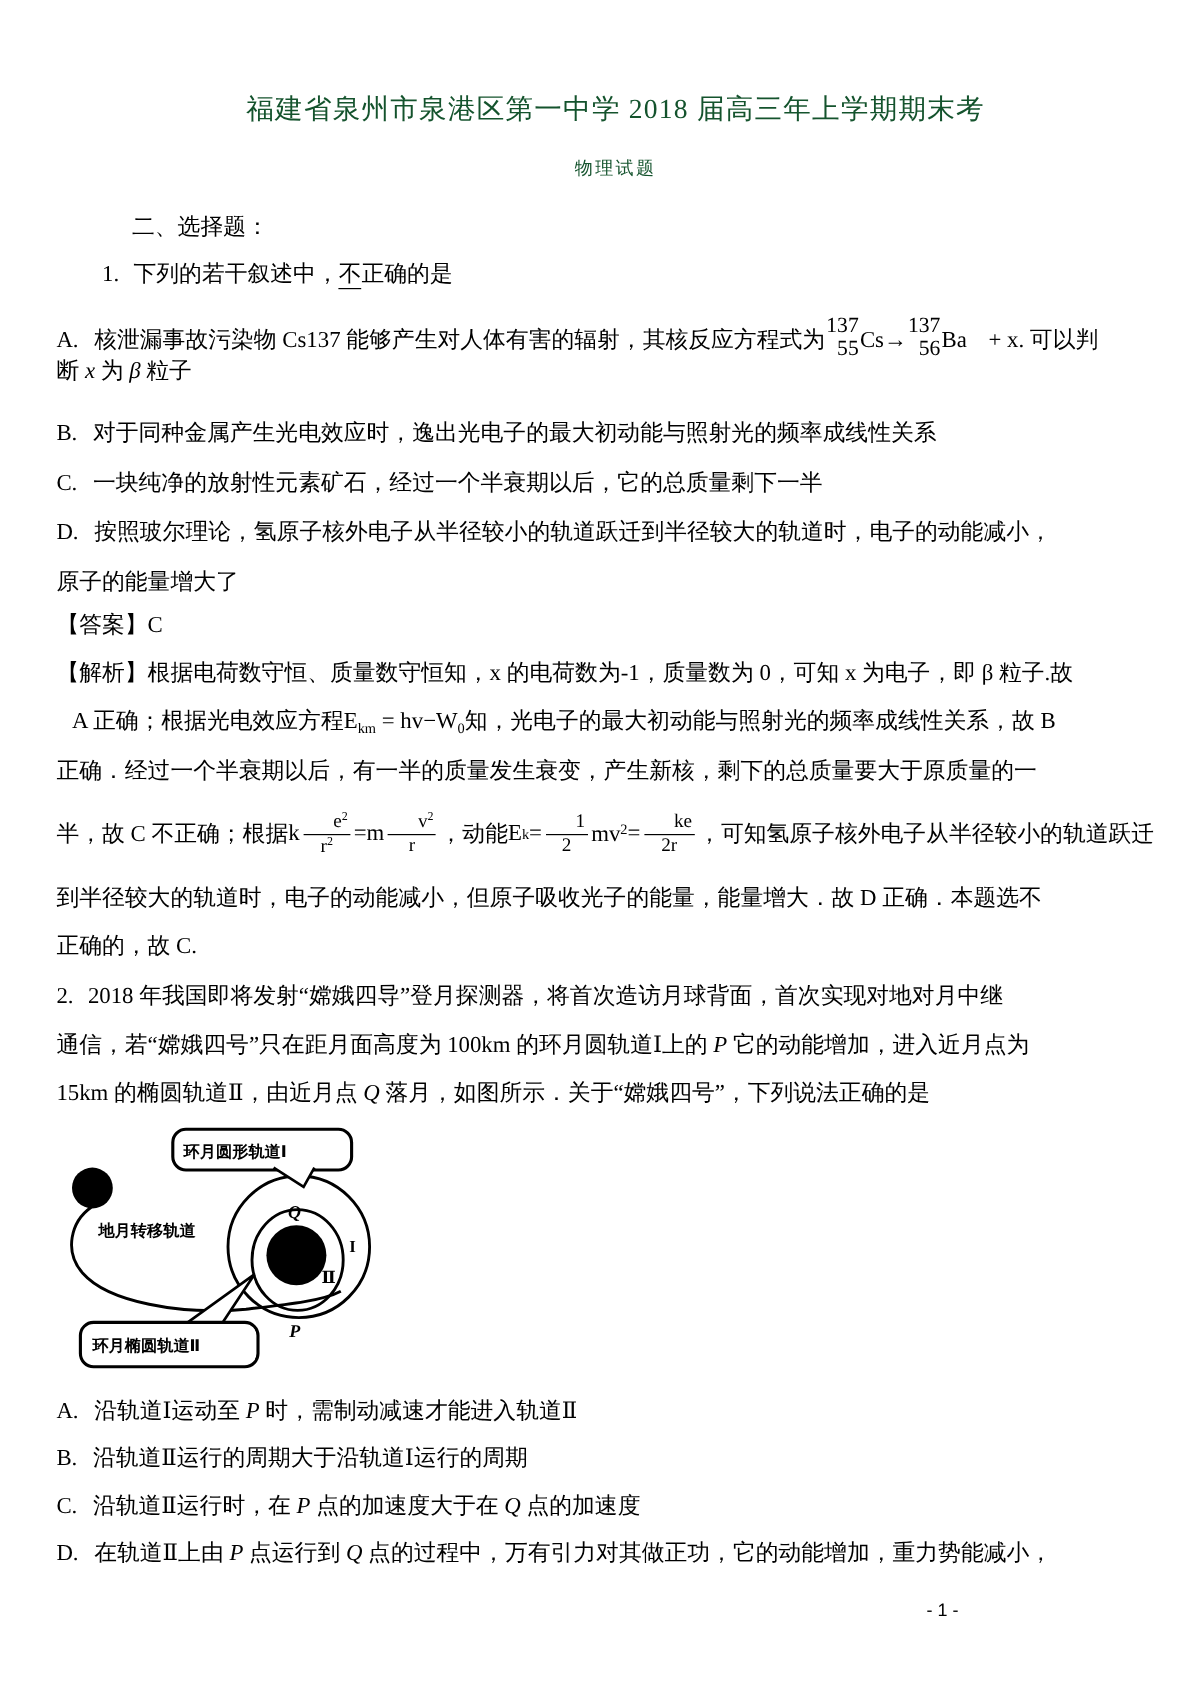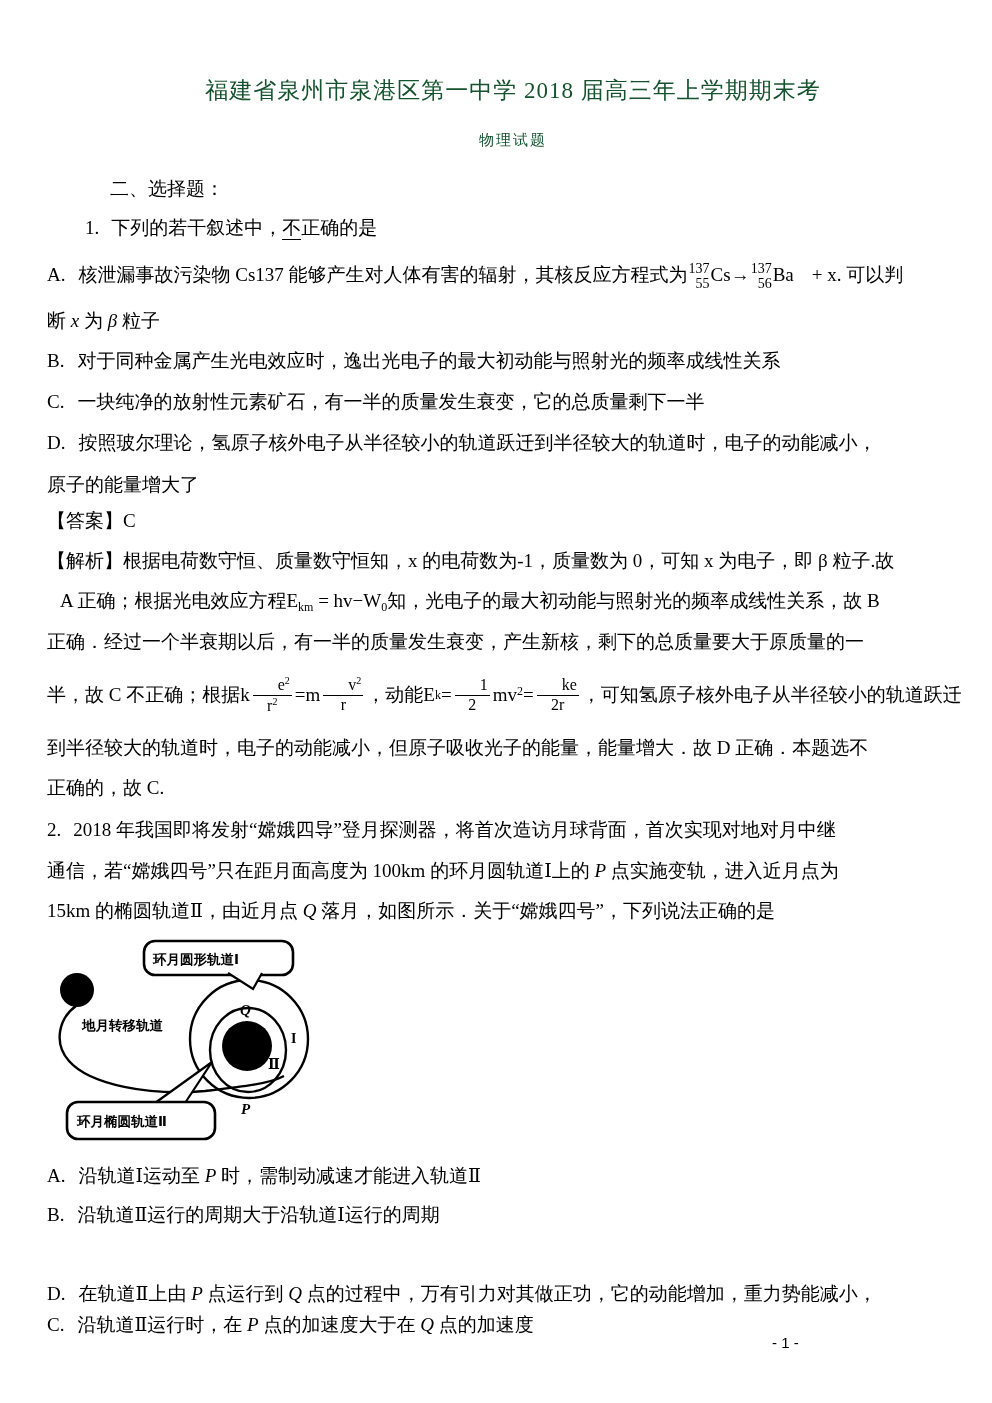--- a/index.html
+++ b/index.html
@@ -12,21 +12,21 @@
   .red{color:#14532d;padding-left:17px;}
   .t1{font-size:23px;letter-spacing:1px;}
   .t2{font-size:15px;letter-spacing:2px;}
   .lbl{display:inline-block;margin-right:13px;}
   .num-lbl{display:inline-block;margin-right:12px;}
   .ul{border-bottom:1.5px solid #000;padding-bottom:1px;}
   i{font-style:italic;}
   .sb{font-size:12px;vertical-align:-4px;}
   .sp{font-size:12px;vertical-align:6px;}
   
-  .nuc{display:inline-block;text-align:right;font-size:14px;line-height:1.05;vertical-align:-7px;margin:0 1px;}
+  .nuc{display:inline-block;text-align:right;font-size:18px;line-height:1.05;vertical-align:-7px;margin:0 1px;}
   .nuc span{display:block;}
   
   .frac{display:inline-block;text-align:center;font-size:16px;line-height:1.15;margin:0 3px;vertical-align:middle;}
   .frac .num{display:block;padding:0 2px;margin-left:23px;}
   .frac .den{display:block;border-top:1px solid #000;padding:0 2px;}
   .frac sup{font-size:10px;}
   .fline{display:flex;align-items:center;}
   .fline > span{flex:0 0 auto;}
   .pagenum{font-size:15px;font-family:"Liberation Sans","DejaVu Sans",sans-serif;}
   svg text{font-family:"Liberation Sans","DejaVu Sans",sans-serif;}
@@ -45,30 +45,30 @@
   <div class="abs" style="left:78px;top:176px;margin-left:32px;">二、选择题：</div>
 
   <div class="abs" style="left:85px;top:215px;">
     <span class="num-lbl">1.</span><span>下列的若干叙述中，</span><span class="ul">不</span><span>正确的是</span>
   </div>
 
   <div class="abs" style="left:47px;top:262px;">
     <span class="lbl">A.</span><span>核泄漏事故污染物 Cs137 能够产生对人体有害的辐射，其核反应方程式为</span><span class="nuc"><span>137</span><span>55</span></span><span>Cs</span><span>→</span><span class="nuc"><span>137</span><span>56</span></span><span>Ba</span><span style="margin-left:18px;">+ x. 可以判</span>
   </div>
 
-  <div class="abs" style="left:47px;top:308px;">
+  <div class="abs" style="left:47px;top:296px;">
     <span>断 </span><i>x</i><span> 为 </span><i>β</i><span> 粒子</span>
   </div>
 
   <div class="abs" style="left:47px;top:348px;">
     <span class="lbl">B.</span><span>对于同种金属产生光电效应时，逸出光电子的最大初动能与照射光的频率成线性关系</span>
   </div>
 
   <div class="abs" style="left:47px;top:389px;">
-    <span class="lbl">C.</span><span>一块纯净的放射性元素矿石，有一半的质量发生衰变，它的总质量剩下一半</span>
+    <span class="lbl">C.</span><span>一块纯净的放射性元素矿石，经过一个半衰期以后，它的总质量剩下一半</span>
   </div>
 
   <div class="abs" style="left:47px;top:430px;">
     <span class="lbl">D.</span><span>按照玻尔理论，氢原子核外电子从半径较小的轨道跃迁到半径较大的轨道时，电子的动能减小，</span>
   </div>
 
   <div class="abs" style="left:47px;top:472px;">原子的能量增大了</div>
 
   <div class="abs" style="left:47px;top:508px;">【答案】C</div>
 
@@ -110,21 +110,21 @@
       <span>，可知氢原子核外电子从半径较小的轨道跃迁</span>
   </div>
 
   <div class="abs" style="left:47px;top:735px;">到半径较大的轨道时，电子的动能减小，但原子吸收光子的能量，能量增大．故 D 正确．本题选不</div>
   <div class="abs" style="left:47px;top:775px;">正确的，故 C.</div>
 
   <div class="abs" style="left:47px;top:817px;">
     <span class="num-lbl">2.</span><span>2018 年我国即将发射“嫦娥四导”登月探测器，将首次造访月球背面，首次实现对地对月中继</span>
   </div>
   <div class="abs" style="left:47px;top:858px;">
-    <span>通信，若“嫦娥四号”只在距月面高度为 100km 的环月圆轨道Ⅰ上的 </span><i>P</i><span> 点实施变轨，进入近月点为</span>
+    <span>通信，若“嫦娥四号”只在距月面高度为 100km 的环月圆轨道Ⅰ上的 </span><i>P</i><span> 它的动能增加，进入近月点为</span>
   </div>
   <div class="abs" style="left:47px;top:898px;">
     <span>15km 的椭圆轨道Ⅱ，由近月点 </span><i>Q</i><span> 落月，如图所示．关于“嫦娥四号”，下列说法正确的是</span>
   </div>
 
   <svg class="abs" style="left:55px;top:933px;" width="310" height="228" viewBox="0 0 310 228">
 
     <path d="M 21 73 C 4 85, -2 110, 14 128 C 35 152, 95 163, 150 158 C 185 154, 214 151, 229 143" fill="none" stroke="#000" stroke-width="2.4"></path>
 
     <circle cx="22" cy="57" r="17" fill="#000"></circle>
@@ -150,21 +150,21 @@
     <text x="213" y="136" class="orb-lbl">Ⅱ</text>
     <text x="186" y="181" class="pt">P</text>
   </svg>
 
   <div class="abs" style="left:47px;top:1163px;">
     <span class="lbl">A.</span><span>沿轨道Ⅰ运动至 </span><i>P</i><span> 时，需制动减速才能进入轨道Ⅱ</span>
   </div>
   <div class="abs" style="left:47px;top:1202px;">
     <span class="lbl">B.</span><span>沿轨道Ⅱ运行的周期大于沿轨道Ⅰ运行的周期</span>
   </div>
-  <div class="abs" style="left:47px;top:1312px;">
+  <div class="abs" style="left:47px;top:1242px;">
     <span class="lbl">C.</span><span>沿轨道Ⅱ运行时，在 </span><i>P</i><span> 点的加速度大于在 </span><i>Q</i><span> 点的加速度</span>
   </div>
   <div class="abs" style="left:47px;top:1281px;">
     <span class="lbl">D.</span><span>在轨道Ⅱ上由 </span><i>P</i><span> 点运行到 </span><i>Q</i><span> 点的过程中，万有引力对其做正功，它的动能增加，重力势能减小，</span>
   </div>
 
   <div class="abs pagenum" style="left:772px;top:1334px;">- 1 -</div>
 
 </div>
 

